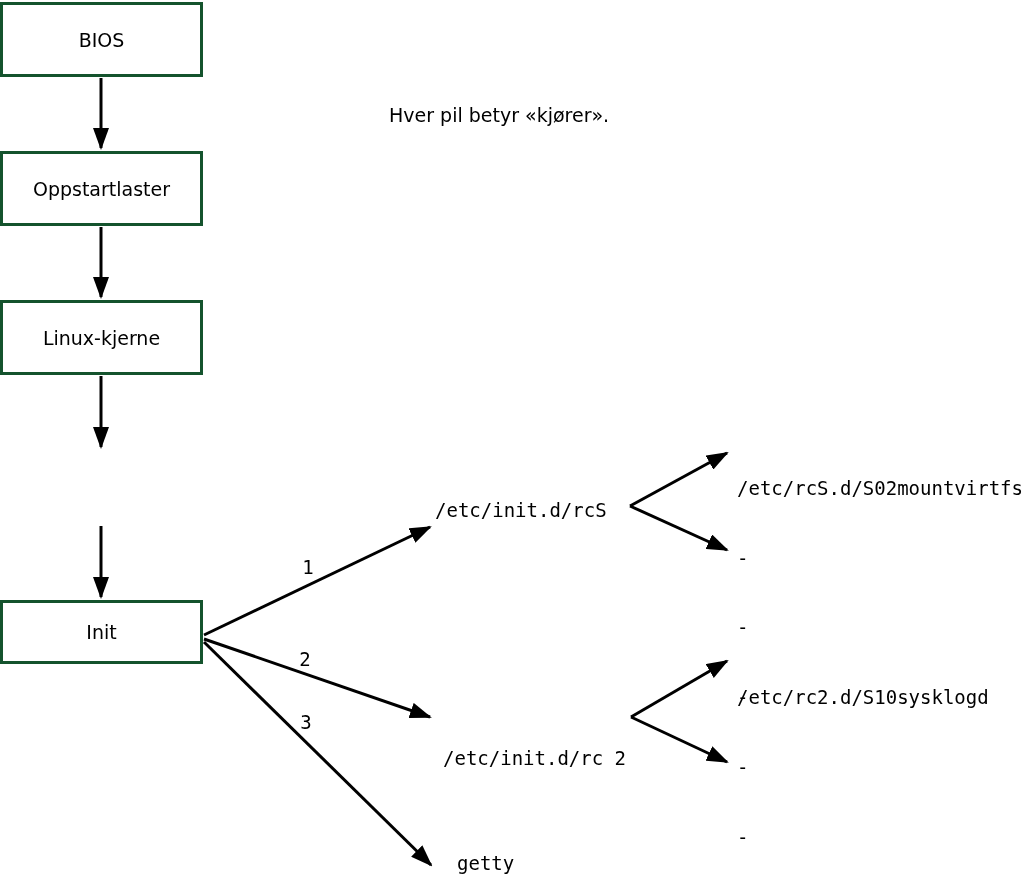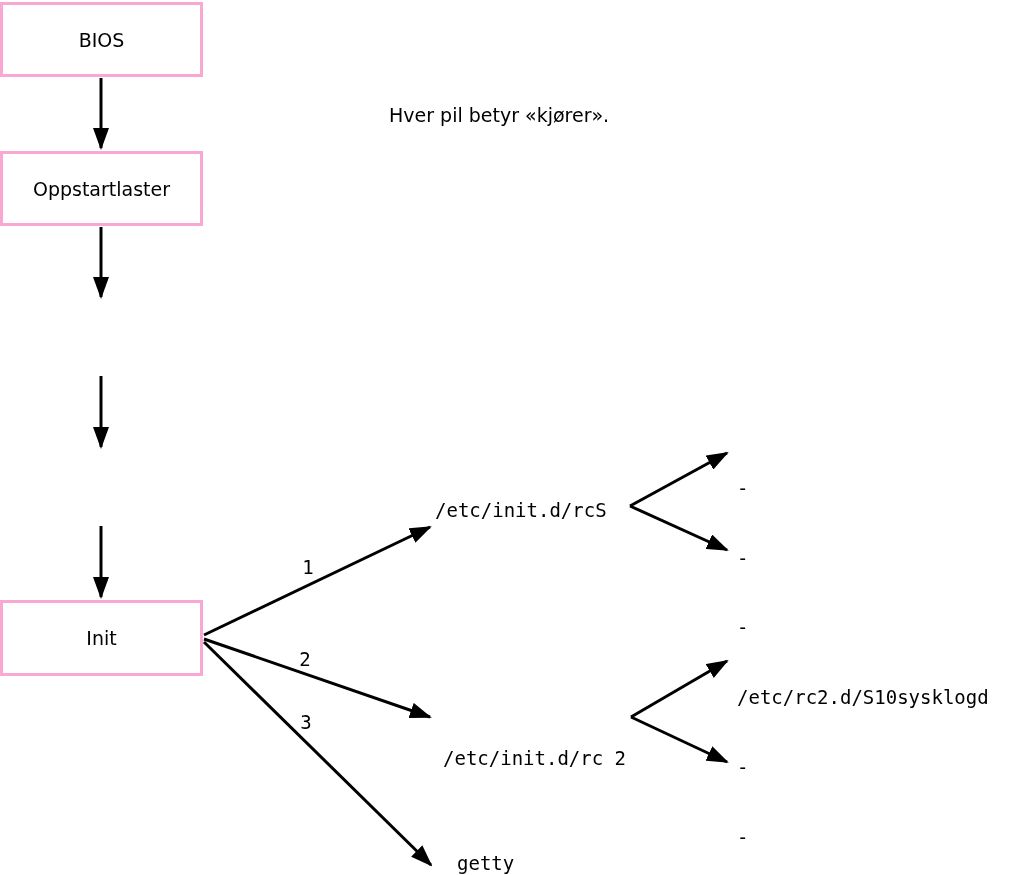--- a/index.html
+++ b/index.html
@@ -21,21 +21,21 @@
     left: 0;
     top: 0;
     width: 1024px;
     height: 875px;
   }
   .box {
     position: absolute;
     left: 0;
     width: 203px;
     box-sizing: border-box;
-    border: 3px solid #f9a8d4;
+    border: 3px solid #14532d;
     background: #ffffff;
     display: flex;
     align-items: center;
     justify-content: center;
   }
   .box-label {
     font-size: 19px;
     color: #000000;
     white-space: nowrap;
   }
@@ -97,33 +97,37 @@
   </svg>
 
   <div class="caption">Hver pil betyr «kjører».</div>
 
   <div class="box" style="top:2px;   height:75px;">
     <span class="box-label">BIOS</span>
   </div>
   <div class="box" style="top:151px; height:75px;">
     <span class="box-label">Oppstartlaster</span>
   </div>
-  <div class="box" style="top:600px; height:76px;">
+  <div class="box" style="top:300px; height:75px;">
+    <span class="box-label">Linux-kjerne</span>
+  </div>
+  <div class="box" style="top:600px; height:64px;">
     <span class="box-label">Init</span>
   </div>
 
   <div class="mono num-label" style="left:308px; top:567px;">1</div>
   <div class="mono num-label" style="left:305px; top:659px;">2</div>
   <div class="mono num-label" style="left:306px; top:722px;">3</div>
 
   <div class="mono abs-label" style="left:435px; top:510px;">/etc/init.d/rcS</div>
   <div class="mono abs-label" style="left:443px; top:758px;">/etc/init.d/rc 2</div>
   <div class="mono abs-label" style="left:448px; top:863px;margin-left:9px;">getty</div>
 
   <div class="cluster cluster-1 mono" style="left:737px; top:432px;">
+    <div class="cluster-line">/etc/rcS.d/S02mountvirtfs</div>
     <div class="cluster-line">-</div>
     <div class="cluster-line">-</div>
     <div class="cluster-line">-</div>
   </div>
 
   <div class="cluster cluster-2 mono" style="left:737px; top:640px;">
     <div class="cluster-line">/etc/rc2.d/S10sysklogd</div>
     <div class="cluster-line">-</div>
     <div class="cluster-line">-</div>
     

